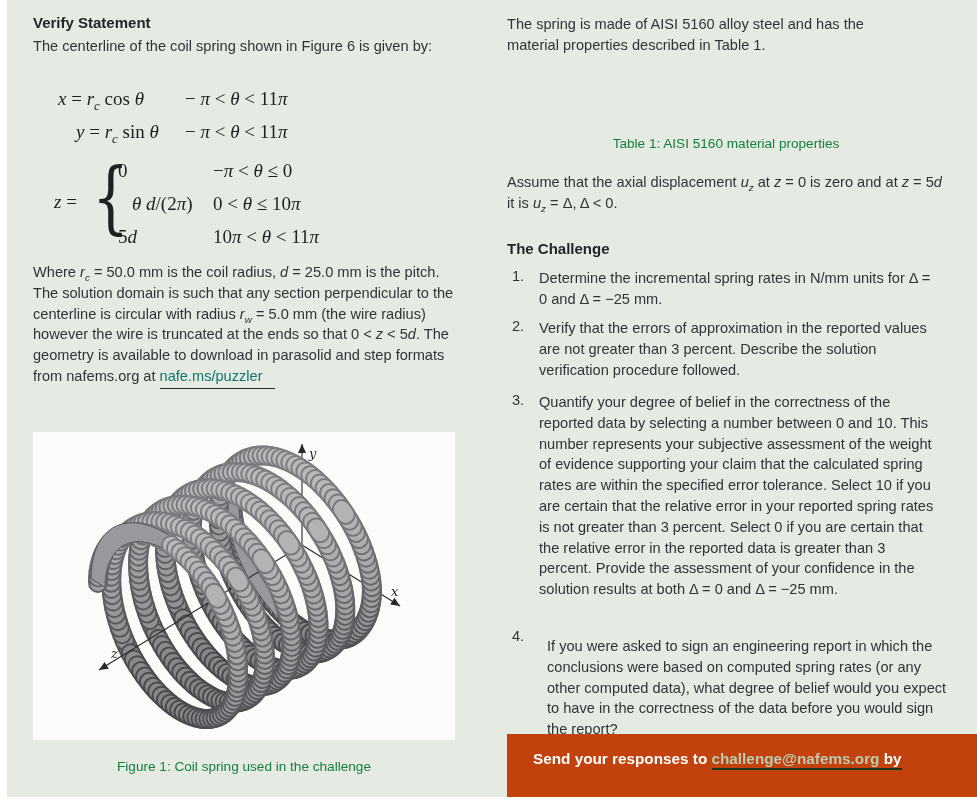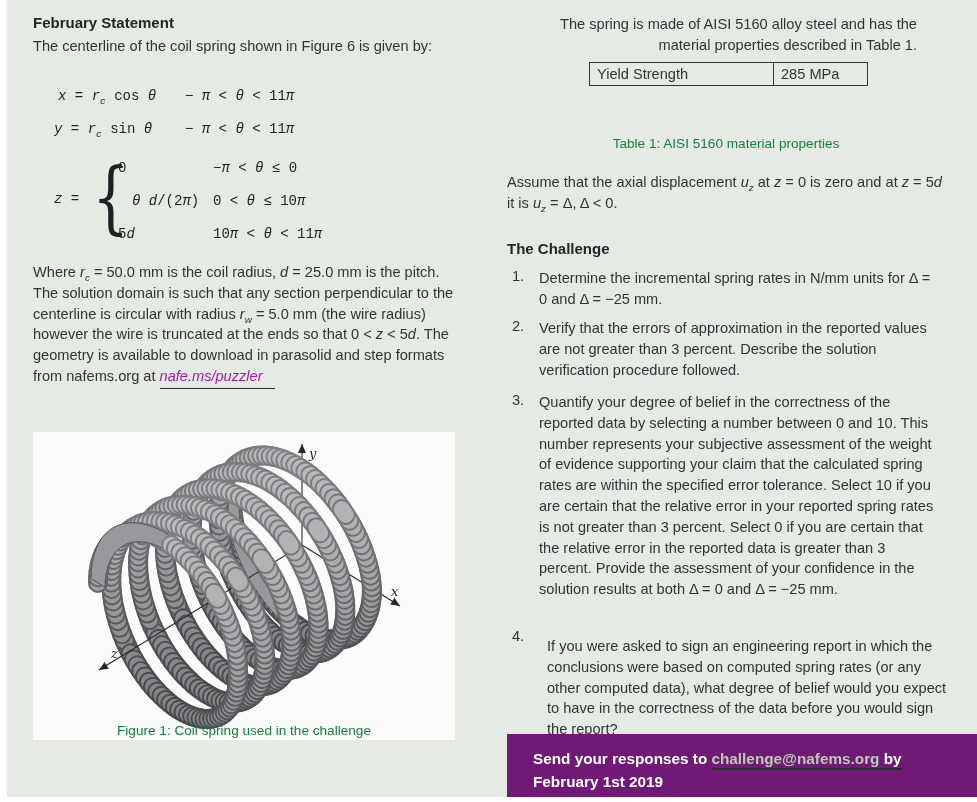--- a/index.html
+++ b/index.html
@@ -4,57 +4,57 @@
 <style>
   html,body{margin:0;padding:0;}
   body{width:977px;height:802px;position:relative;background:#ffffff;
        font-family:"Liberation Sans",sans-serif;overflow:hidden;}
   .page{position:absolute;left:7px;top:0;right:0;height:797px;background:#e5eae2;}
   .abs{position:absolute;}
   .body-text{font-size:14.6px;line-height:20.8px;color:#303436;}
   .heading{font-size:15px;font-weight:bold;color:#232627;}
   .caption{font-size:13.6px;font-weight:normal;color:#15803d;text-align:center;}
   
-  .eq{font-family:Liberation Mono, monospace;font-size:14px;color:#1e2122;white-space:nowrap;}
+  .eq{font-family:Liberation Serif, serif;font-size:19px;color:#1e2122;white-space:nowrap;}
   .eq i{font-style:italic;}
   sub{font-size:68%;line-height:0;}
   .brace{font-family:"DejaVu Serif",serif;font-size:78px;line-height:90px;color:#1e2122;
          transform:scaleX(0.75);transform-origin:left center;}
   
-  .puzzler-link{color:#a21caf;text-decoration:none;border-bottom:1.6px solid #2c302c;
-                display:inline-block;padding:0 12px 1px 0;font-style:italic;}
+  .puzzler-link{color:#0f766e;text-decoration:none;border-bottom:1.6px solid #2c302c;
+                display:inline-block;padding:0 12px 1px 0;}
   
   .figure-box{background:#fbfbfa;}
   .axis-label{font-family:"DejaVu Serif",serif;font-style:italic;font-size:13px;fill:#26292b;}
   
   table.mat{border-collapse:collapse;}
   table.mat td{border:1.2px solid #33373a;font-size:14.6px;color:#303436;
                padding:0 6px 1px 7px;height:21px;vertical-align:middle;}
   td.c1{width:170px;}
   td.c2{width:80px;}
   
   .item-num{font-size:14.6px;color:#303436;}
   
-  .banner{background:#701a75;color:#ffffff;font-weight:bold;font-size:15.3px;line-height:23px;}
+  .banner{background:#c2410c;color:#ffffff;font-weight:bold;font-size:15.3px;line-height:23px;}
   .banner .uline{border-bottom:2px solid #16361f;padding-bottom:1px;}
   .banner .email{color:#b9ccb3;text-decoration:none;}
 </style>
 </head>
 <body>
 
 <div class="page"></div>
 
-<div class="abs heading" style="left:33px;top:14px;">February Statement</div>
+<div class="abs heading" style="left:33px;top:14px;">Verify Statement</div>
 
 <div class="abs body-text" style="left:33px;top:36px;width:412px;">The centerline of the coil spring shown in Figure 6 is given by:</div>
 
 <div class="abs eq" style="left:58px;top:88px;"><i>x</i> = <i>r<sub>c</sub></i> cos <i>θ</i></div>
 <div class="abs eq" style="left:185px;top:88px;">− <i>π</i> &lt; <i>θ</i> &lt; 11<i>π</i></div>
 
-<div class="abs eq" style="left:54px;top:121px;"><i>y</i> = <i>r<sub>c</sub></i> sin <i>θ</i></div>
+<div class="abs eq" style="left:76px;top:121px;"><i>y</i> = <i>r<sub>c</sub></i> sin <i>θ</i></div>
 <div class="abs eq" style="left:185px;top:121px;">− <i>π</i> &lt; <i>θ</i> &lt; 11<i>π</i></div>
 
 <div class="abs eq" style="left:54px;top:191px;"><i>z</i> =</div>
 <div class="abs brace" style="left:92px;top:152px;">{</div>
 
 <div class="abs eq" style="left:118px;top:160px;">0</div>
 <div class="abs eq" style="left:213px;top:160px;">−<i>π</i> &lt; <i>θ</i> ≤ 0</div>
 <div class="abs eq" style="left:132px;top:193px;"><i>θ</i> <i>d</i>/(2<i>π</i>)</div>
 <div class="abs eq" style="left:213px;top:193px;">0 &lt; <i>θ</i> ≤ 10<i>π</i></div>
 <div class="abs eq" style="left:118px;top:226px;">5<i>d</i></div>
@@ -1193,30 +1193,26 @@
       <path d="M190.7 179.1L187.7 172.9" stroke="rgb(176,176,178)" stroke-width="16" stroke-linecap="round" fill="none"></path>
       <path d="M181.1 160.7L177.4 154.8" stroke="rgb(118,120,123)" stroke-width="20" stroke-linecap="round" fill="none"></path>
       <path d="M181.1 160.7L177.4 154.8" stroke="rgb(180,180,182)" stroke-width="16" stroke-linecap="round" fill="none"></path>
       <path d="M187.7 172.9L184.5 166.7" stroke="rgb(116,118,121)" stroke-width="20" stroke-linecap="round" fill="none"></path>
       <path d="M187.7 172.9L184.5 166.7" stroke="rgb(178,178,180)" stroke-width="16" stroke-linecap="round" fill="none"></path>
       <path d="M184.5 166.7L181.1 160.7" stroke="rgb(117,119,122)" stroke-width="20" stroke-linecap="round" fill="none"></path>
       <path d="M184.5 166.7L181.1 160.7" stroke="rgb(179,179,181)" stroke-width="16" stroke-linecap="round" fill="none"></path>
     </svg>
 </div>
 
-<div class="abs caption" style="left:33px;top:723px;width:422px;">Figure 1: Coil spring used in the challenge</div>
-
-<div class="abs body-text" style="left:507px;top:14px;width:410px;text-align:right;">The spring is made of AISI 5160 alloy steel and has the material properties described in Table 1.</div>
+<div class="abs caption" style="left:33px;top:759px;width:422px;">Figure 1: Coil spring used in the challenge</div>
+
+<div class="abs body-text" style="left:507px;top:14px;width:410px;">The spring is made of AISI 5160 alloy steel and has the material properties described in Table 1.</div>
 
 <table class="mat abs" style="left:589px;top:62px;">
   <tbody>
-  <tr>
-    <td class="c1">Yield Strength</td>
-    <td class="c2">285 MPa</td>
-  </tr>
 </tbody>
   </table>
 
 <div class="abs caption" style="left:500px;top:136px;width:452px;">Table 1: AISI 5160 material properties</div>
 
 <div class="abs body-text" style="left:507px;top:172px;width:435px;">Assume that the axial displacement <i>u<sub>z</sub></i> at <i>z</i> = 0 is zero and at <i>z</i> = 5<i>d</i> it is <i>u<sub>z</sub></i> = Δ, Δ &lt; 0.</div>
 
 <div class="abs heading" style="left:507px;top:240px;">The Challenge</div>
 
 <div class="abs item-num" style="left:512px;top:268px;">1.</div>
@@ -1227,15 +1223,14 @@
 
 <div class="abs item-num" style="left:512px;top:392px;">3.</div>
 <div class="abs body-text" style="left:539px;top:392px;width:402px;">Quantify your degree of belief in the correctness of the reported data by selecting a number between 0 and 10. This number represents your subjective assessment of the weight of evidence supporting your claim that the calculated spring rates are within the specified error tolerance. Select 10 if you are certain that the relative error in your reported spring rates is not greater than 3 percent. Select 0 if you are certain that the relative error in the reported data is greater than 3 percent. Provide the assessment of your confidence in the solution results at both Δ = 0 and Δ = −25 mm.</div>
 
 <div class="abs item-num" style="left:512px;top:628px;">4.</div>
 <div class="abs body-text" style="left:539px;top:636px;width:402px;margin-left:8px;">If you were asked to sign an engineering report in which the conclusions were based on computed spring rates (or any other computed data), what degree of belief would you expect to have in the correctness of the data before you would sign the report?</div>
 
 <div class="abs banner" style="left:507px;top:734px;right:0;height:63px;">
   <div style="padding:13px 10px 0 26px;">
     <span>Send your responses to </span><span class="uline"><a href="#" class="email">challenge@nafems.org</a><span> by</span></span>
-    <div>February 1st 2019</div>
   </div>
 </div>
 
 </body></html>

